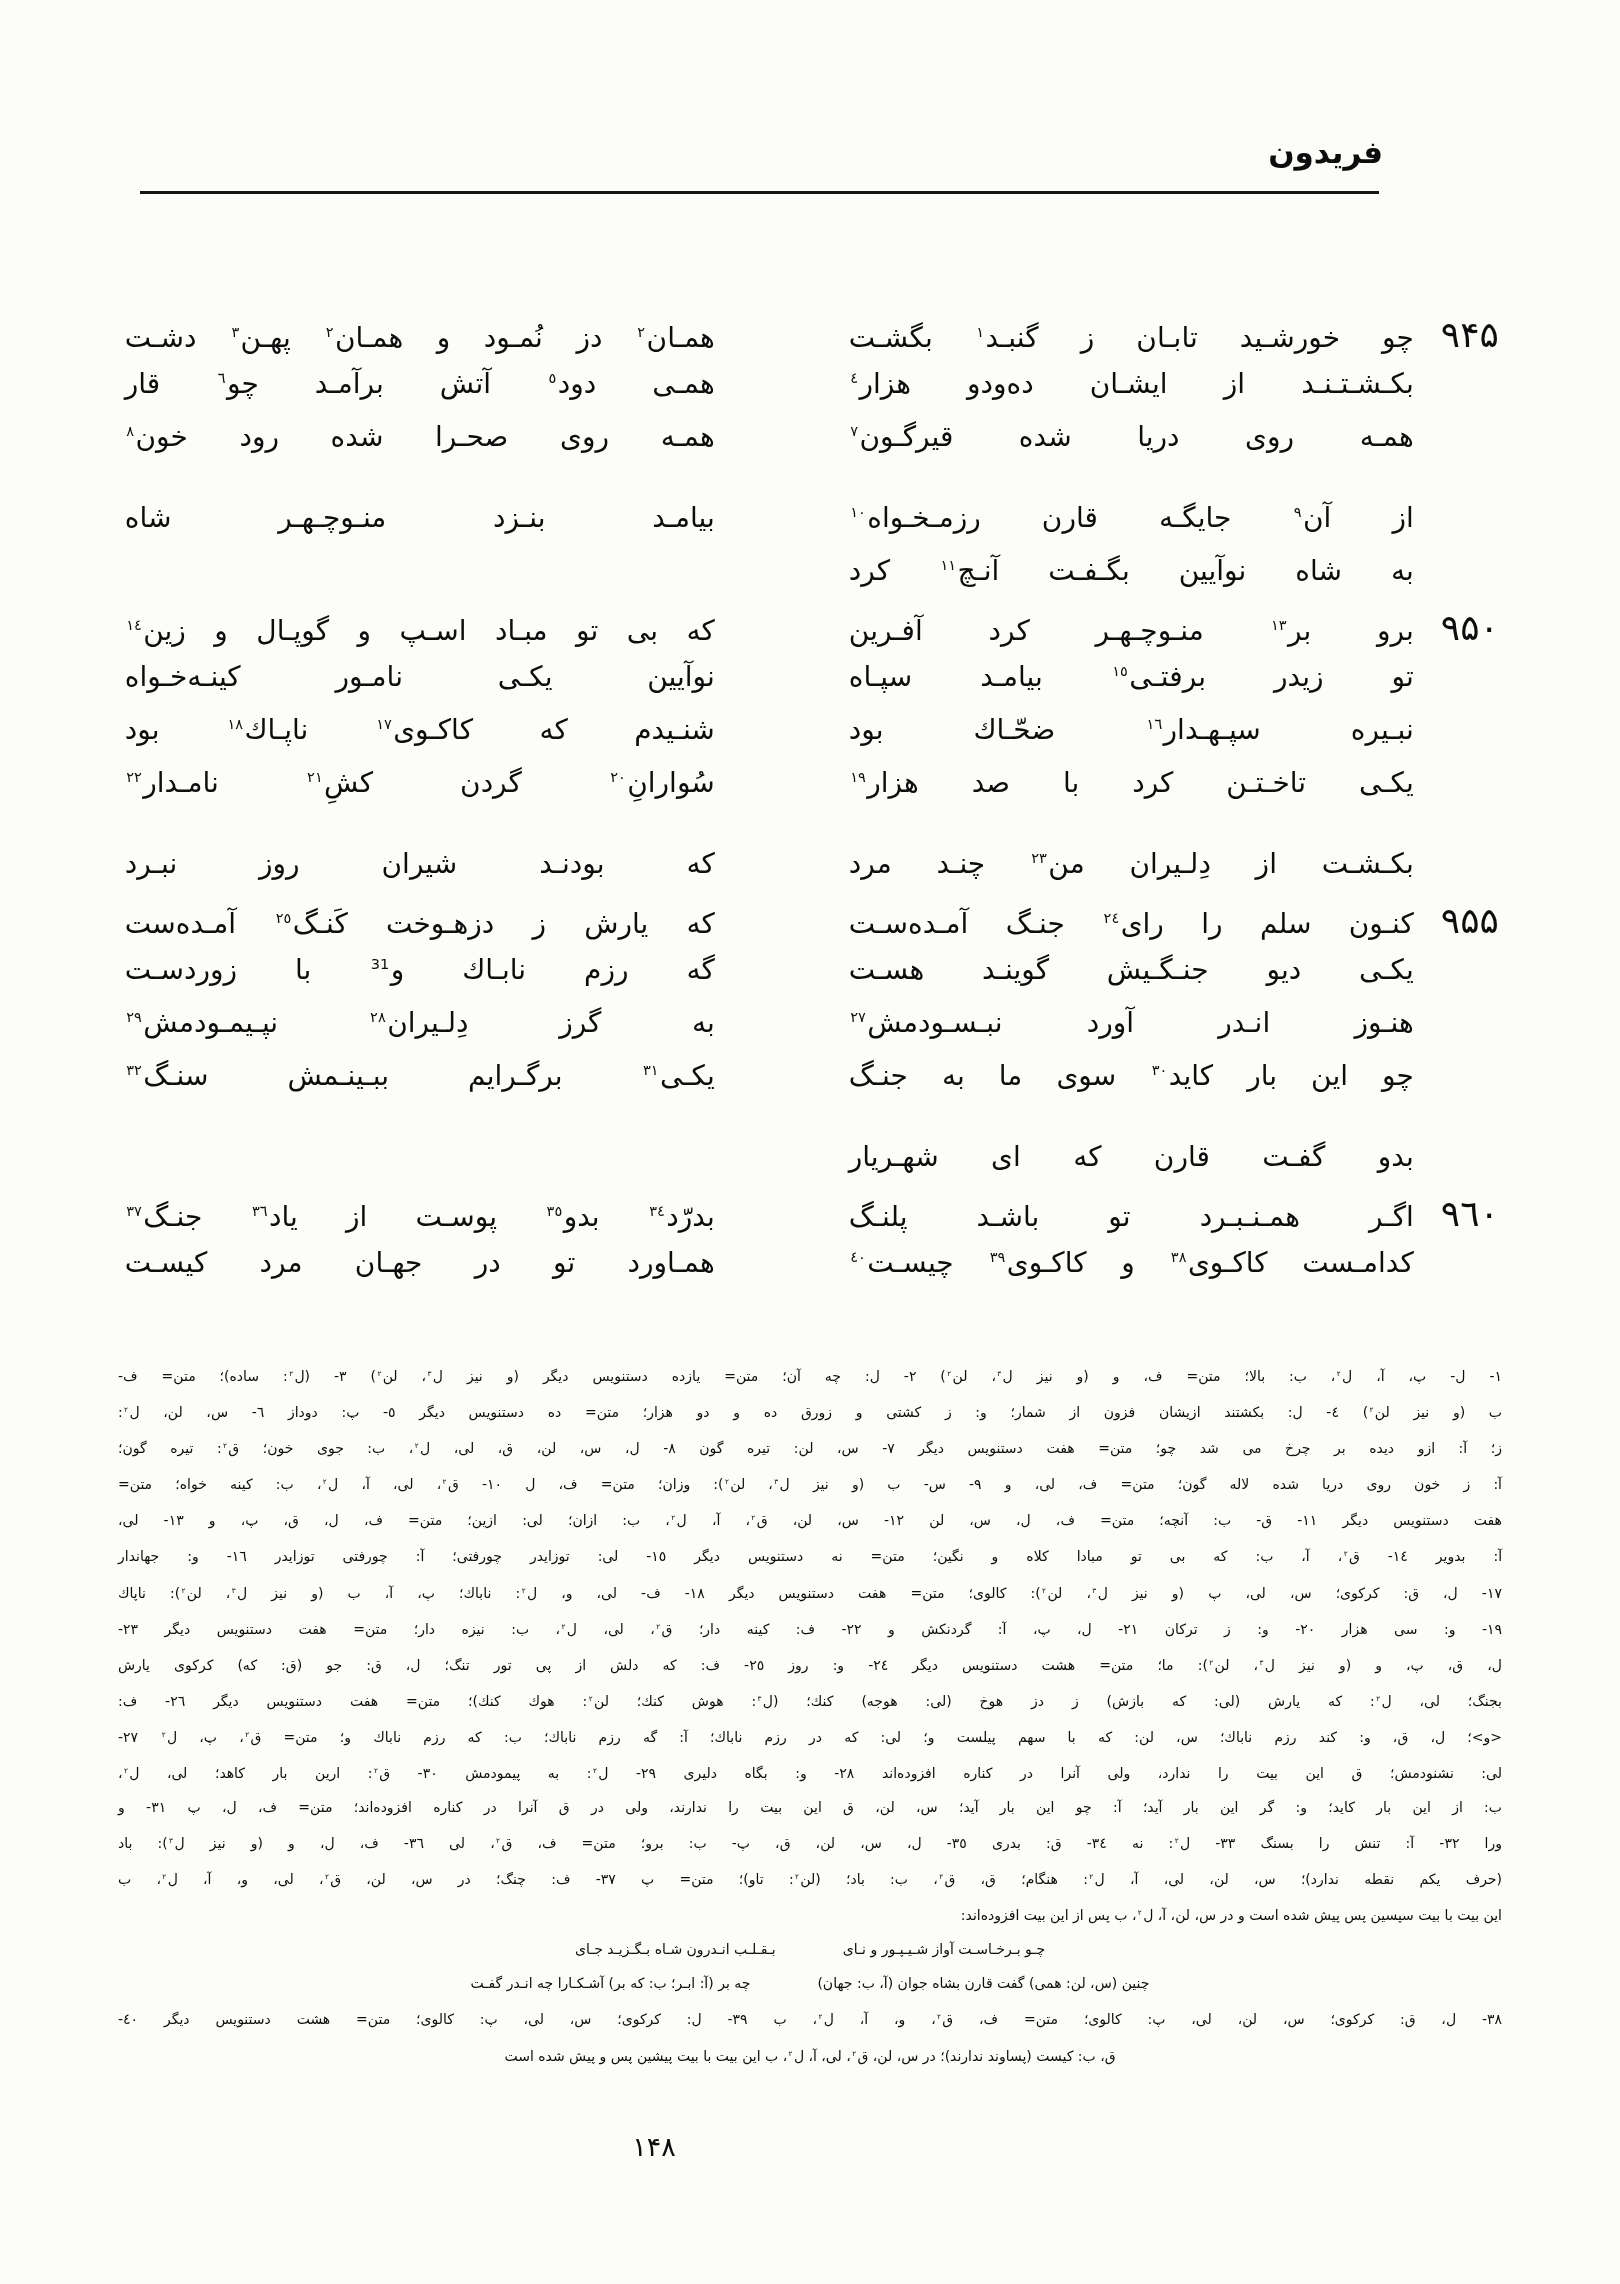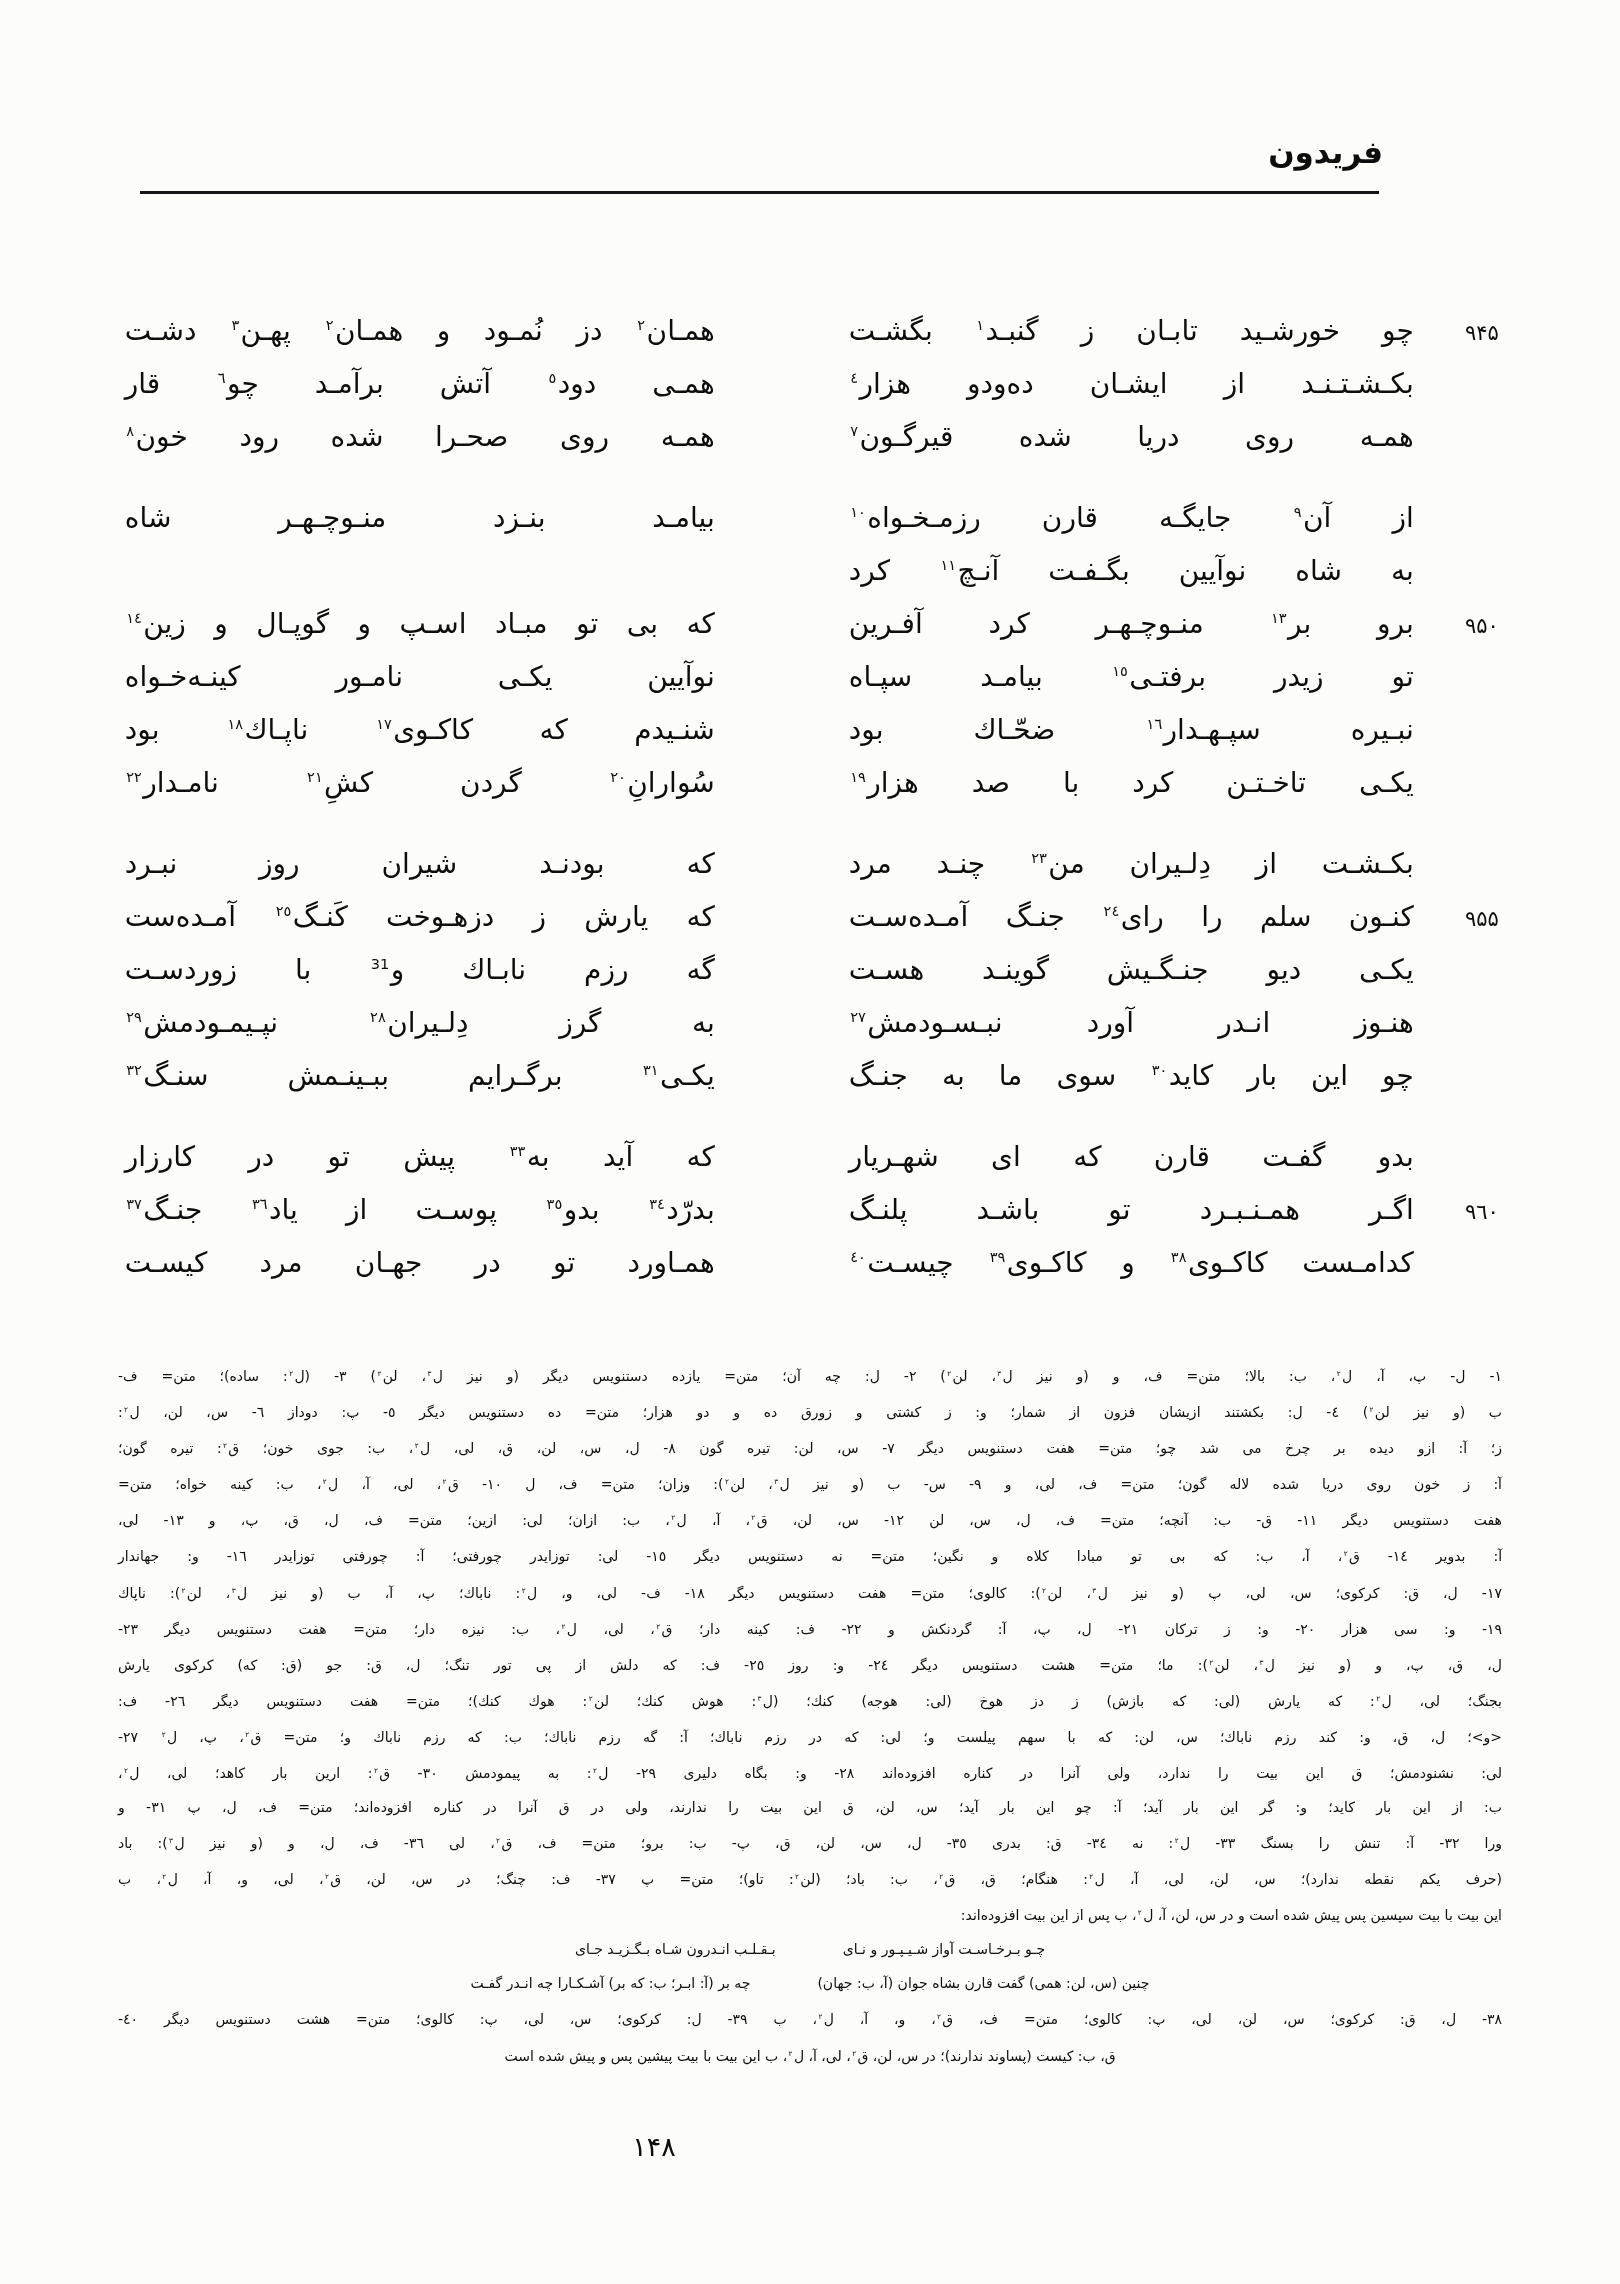--- a/index.html
+++ b/index.html
@@ -26,21 +26,21 @@
     font-size:28px;
   }
   .group{margin:0;}
   .group + .group{margin-top:28px;}
   .vrow{
     display:flex;flex-direction:row;align-items:baseline;
     height:53px;
   }
   .vnum{
     width:85px;flex:0 0 85px;
-    font-size:21px;text-align:right;padding-right:4.2px;
+    font-size:36px;text-align:right;padding-right:4.2px;
     white-space:nowrap;
   }
   .hemi{
     direction:rtl;
     text-align:justify;text-align-last:justify;
     white-space:nowrap;
     overflow:visible;
   }
   .hemi-r{width:565px;flex:0 0 565px;}
   .hemi-gap{width:134px;flex:0 0 134px;}
@@ -165,21 +165,20 @@
           <div class="hemi hemi-r">چو این بار کاید<sup>٣٠</sup> سوی ما به جنـگ</div>
           <div class="hemi-gap"></div>
           <div class="hemi hemi-l">یکـی<sup>٣١</sup> برگـرایم ببـینـمش سنـگ<sup>٣٢</sup></div>
         </div>
       </div>
       <div class="group">
         <div class="vrow">
           <div class="vnum"></div>
           <div class="hemi hemi-r">بدو گفـت قارن که ای شهـریار</div>
           <div class="hemi-gap"></div>
-          <div class="hemi hemi-l">که آید به<sup>٣٣</sup> پیش تو در کارزار</div>
         </div>
         <div class="vrow">
           <div class="vnum">٩٦٠</div>
           <div class="hemi hemi-r">اگـر همـنـبـرد تو باشـد پلنـگ</div>
           <div class="hemi-gap"></div>
           <div class="hemi hemi-l">بدرّد<sup>٣٤</sup> بدو<sup>٣٥</sup> پوسـت از یاد<sup>٣٦</sup> جنـگ<sup>٣٧</sup></div>
         </div>
         <div class="vrow">
           <div class="vnum"></div>
           <div class="hemi hemi-r">کدامـست کاکـوی<sup>٣٨</sup> و کاکـوی<sup>٣٩</sup> چیسـت<sup>٤٠</sup></div>

